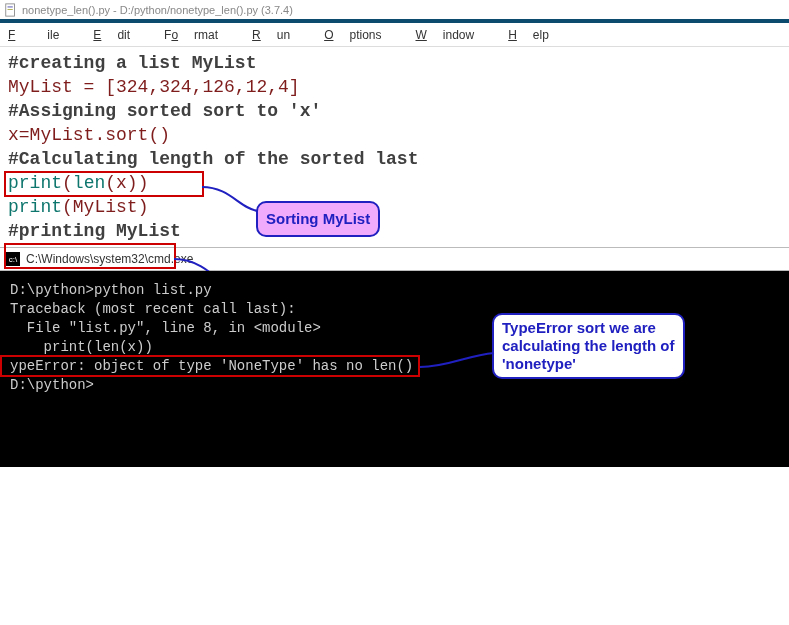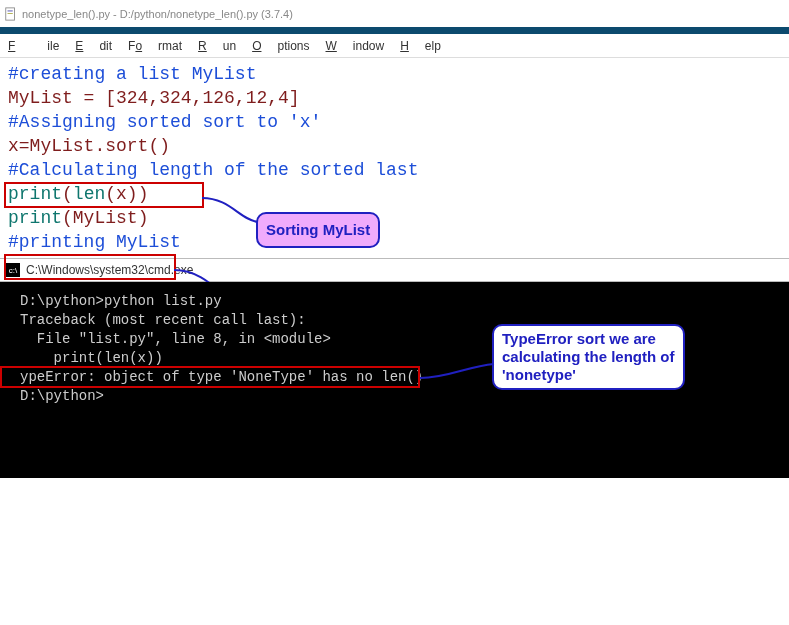--- a/index.html
+++ b/index.html
@@ -1,38 +1,38 @@
 <!DOCTYPE html>
 <html><head>
 <meta charset="utf-8">
 <style>
 * { margin: 0; padding: 0; box-sizing: border-box; }
 body { width: 789px; height: 625px; font-family: Tahoma, sans-serif; background: #fff; position: relative; overflow: hidden; }
 
-.titlebar { height: 34px; background: #fff; border-bottom: 7px solid #0c4a6e; display: flex; align-items: center; padding: 0 4px; font-size: 11px; color: #888; }
+.titlebar { height: 23px; background: #fff; border-bottom: 4px solid #0c4a6e; display: flex; align-items: center; padding: 0 4px; font-size: 11px; color: #888; }
 .titlebar .icon { width: 14px; height: 14px; margin-right: 4px; display: inline-flex; }
 
-.menubar { height: 24px; display: flex; align-items: center; padding: 0 8px; border-bottom: 1px solid #ddd; font-size: 12px; }
+.menubar { height: 24px; display: flex; align-items: center; padding: 0 8px; border-bottom: 1px solid #ddd; font-size: 12px; gap: 18px; }
 .menubar span { margin-right: 16px; color: #333; cursor: default; }
 .menubar span .ul { text-decoration: underline; }
 
 .editor { padding: 4px 8px; font-family: "Courier New", monospace; font-size: 18px; line-height: 24px; background: #fff; position: relative; }
 .code-line { white-space: pre; }
-.comment { color: #1d4ed8; }
+.comment { color: #404040; font-weight: bold; }
 .kw { color: #7f1d1d; }
 .fn { color: #0f766e; }
 
 .hlbox { border: 2px solid #c00; position: absolute; pointer-events: none; }
 
 .callout { position: absolute; background: #f0abfc; border: 2px solid #2020c0; border-radius: 10px; padding: 4px 8px; font-size: 15px; color: #2020c0; font-family: Tahoma, sans-serif; font-weight: bold; }
 
 .console-title { height: 24px; background: #fff; border-top: 1px solid #bbb; border-bottom: 1px solid #bbb; display: flex; align-items: center; padding: 0 6px; font-size: 12px; color: #333; }
 .console-title .c-icon { width: 14px; height: 14px; background: #000; margin-right: 6px; display: flex; align-items: center; justify-content: center; color: #fff; font-size: 8px; }
 
-.console { background: #000; color: #ccc; font-family: "Courier New", monospace; font-size: 14px; line-height: 19px; padding: 10px 6px 20px 20px; position: relative; min-height: 196px; }
+.console { background: #000; color: #ccc; font-family: "Courier New", monospace; font-size: 14px; line-height: 19px; padding: 10px 6px 20px 10px; position: relative; min-height: 196px; }
 .console .line { white-space: pre; }
 .err-box { border: 2px solid #c00; position: absolute; }
 
 svg.connector { position: absolute; pointer-events: none; }
 </style>
 </head>
 <body>
 
 <div class="titlebar">
   <span class="icon">

